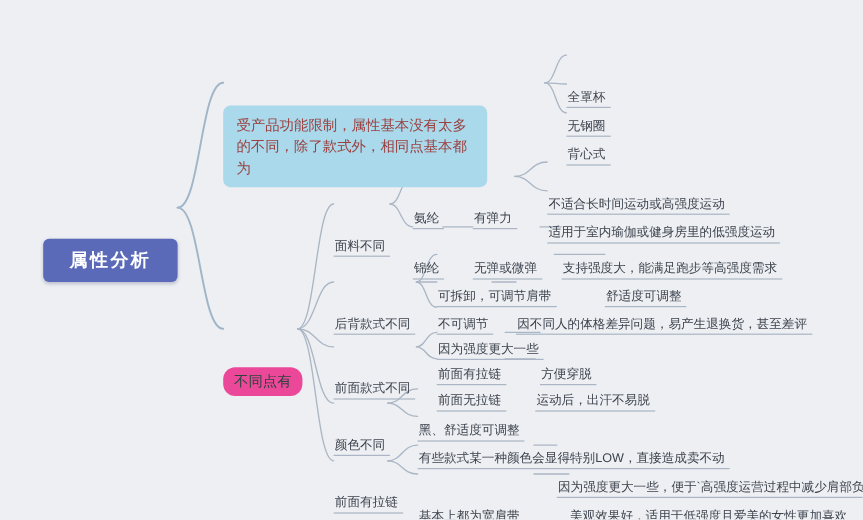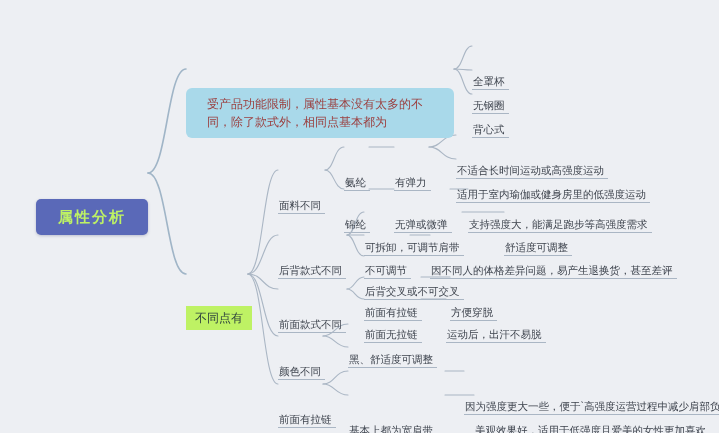--- a/index.html
+++ b/index.html
@@ -10,32 +10,32 @@
   svg.lines { position:absolute; left:0; top:0; }
   svg.lines path { fill:none; stroke:#aab6c4; stroke-width:1.1; stroke-linecap:round; }
   svg.lines path.main { stroke-width:1.6; stroke:#a0b5c7; }
   .node { position:absolute; white-space:nowrap; cursor:default;margin-top:44px; }
   .leaf {
     font-size:10.5px; line-height:13px; color:#3d434d;
     padding:0 4px 1px 1px; border-bottom:1px solid #aab6c4;
   }
   .root {
     left:36px; top:155px; width:112px; height:36px;
-    background:#5a69b8; border-radius:5px; color:#bef264;
+    background:#5a69b8; border-radius:5px; color:#ffffff;
     font-size:15px; font-weight:bold; letter-spacing:2px;
     display:flex; align-items:center; justify-content:center;
     box-shadow:0 1px 3px rgba(60,70,110,.28);
   }
   .same {
-    left:186px; top:44px; width:268px; box-sizing:border-box;
+    left:186px; top:44px; width:220px; box-sizing:border-box;
     background:#a9d9ea; border-radius:6px; color:#9b3f3f;
-    font-size:12px; line-height:18px; padding:7px 21px; white-space:normal;
+    font-size:12px; line-height:18px; padding:7px 11px; white-space:normal;
   }
   .diff {
-    left:186px; top:262px; background:#bef264; border-radius:0;
+    left:186px; top:262px; background:#ec4899; border-radius:10px;
     color:#2e423e; font-size:12px; line-height:16px; padding:4px 9px;
   }
 </style>
 </head>
 <body>
 
 <div class="stage">
 
   <svg class="lines" width="719" height="433" viewBox="0 0 719 433" aria-hidden="true">
 
@@ -96,29 +96,30 @@
   <div class="node leaf" style="left:456px;top:144px">适用于室内瑜伽或健身房里的低强度运动</div>
   <div class="node leaf" style="left:344px;top:174px">锦纶</div>
   <div class="node leaf" style="left:394px;top:174px">无弹或微弹</div>
   <div class="node leaf" style="left:468px;top:174px">支持强度大，能满足跑步等高强度需求</div>
 
   <div class="node leaf" style="left:278px;top:220px">后背款式不同</div>
   <div class="node leaf" style="left:364px;top:197px">可拆卸，可调节肩带</div>
   <div class="node leaf" style="left:504px;top:197px">舒适度可调整</div>
   <div class="node leaf" style="left:364px;top:220px">不可调节</div>
   <div class="node leaf" style="left:430px;top:220px">因不同人的体格差异问题，易产生退换货，甚至差评</div>
-  <div class="node leaf" style="left:364px;top:241px">后背交叉或不可交叉</div>
+  <div class="node leaf" style="left:364px;top:241px">因为强度更大一些</div>
 
   <div class="node leaf" style="left:278px;top:274px">前面款式不同</div>
   <div class="node leaf" style="left:364px;top:262px">前面有拉链</div>
   <div class="node leaf" style="left:450px;top:262px">方便穿脱</div>
   <div class="node leaf" style="left:364px;top:284px">前面无拉链</div>
   <div class="node leaf" style="left:446px;top:284px">运动后，出汗不易脱</div>
 
   <div class="node leaf" style="left:278px;top:321px">颜色不同</div>
   <div class="node leaf" style="left:348px;top:309px">黑、舒适度可调整</div>
+  <div class="node leaf" style="left:348px;top:332px">有些款式某一种颜色会显得特别LOW，直接造成卖不动</div>
 
   <div class="node leaf" style="left:278px;top:369px">前面有拉链</div>
   <div class="node leaf" style="left:464px;top:356px">因为强度更大一些，便于`高强度运营过程中减少肩部负担</div>
   <div class="node leaf" style="left:348px;top:380px">基本上都为宽肩带</div>
   <div class="node leaf" style="left:474px;top:380px">美观效果好，适用于低强度且爱美的女性更加喜欢</div>
 
 </div>
 
 </body></html>

